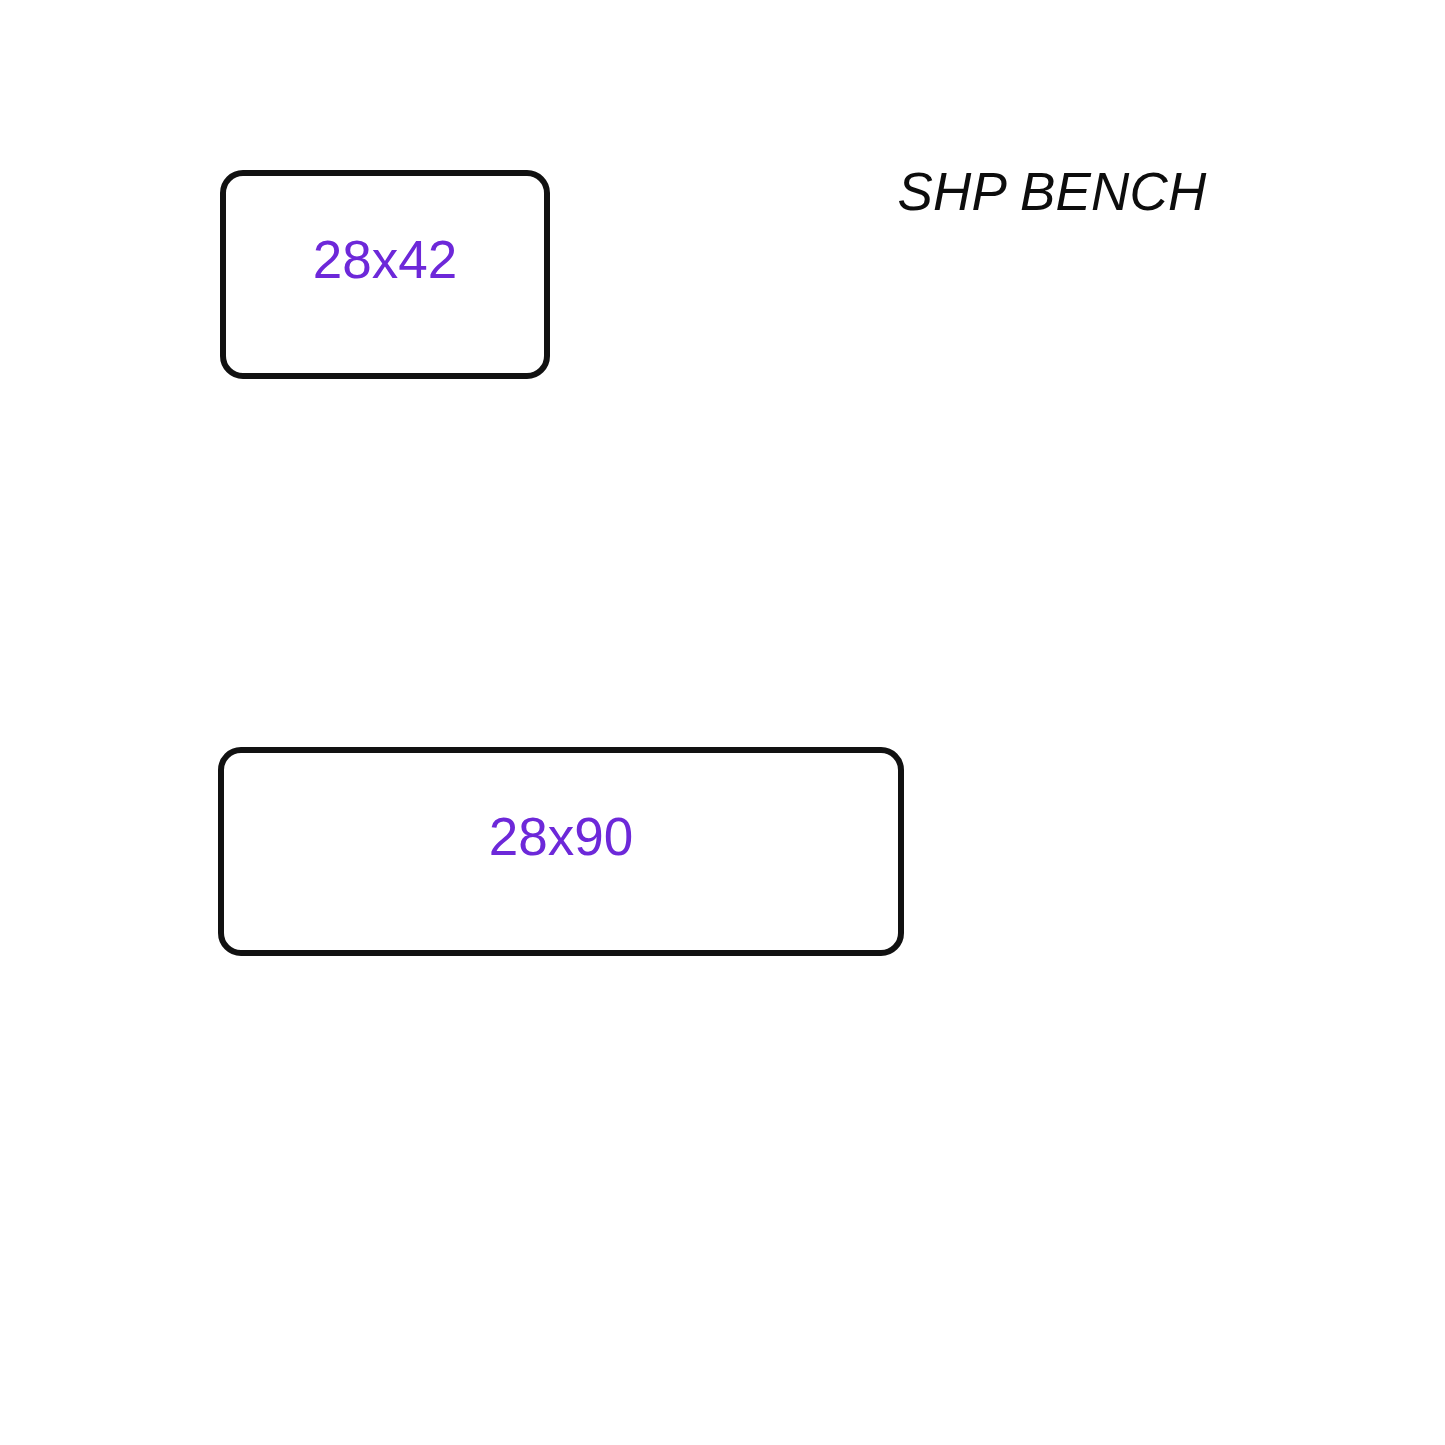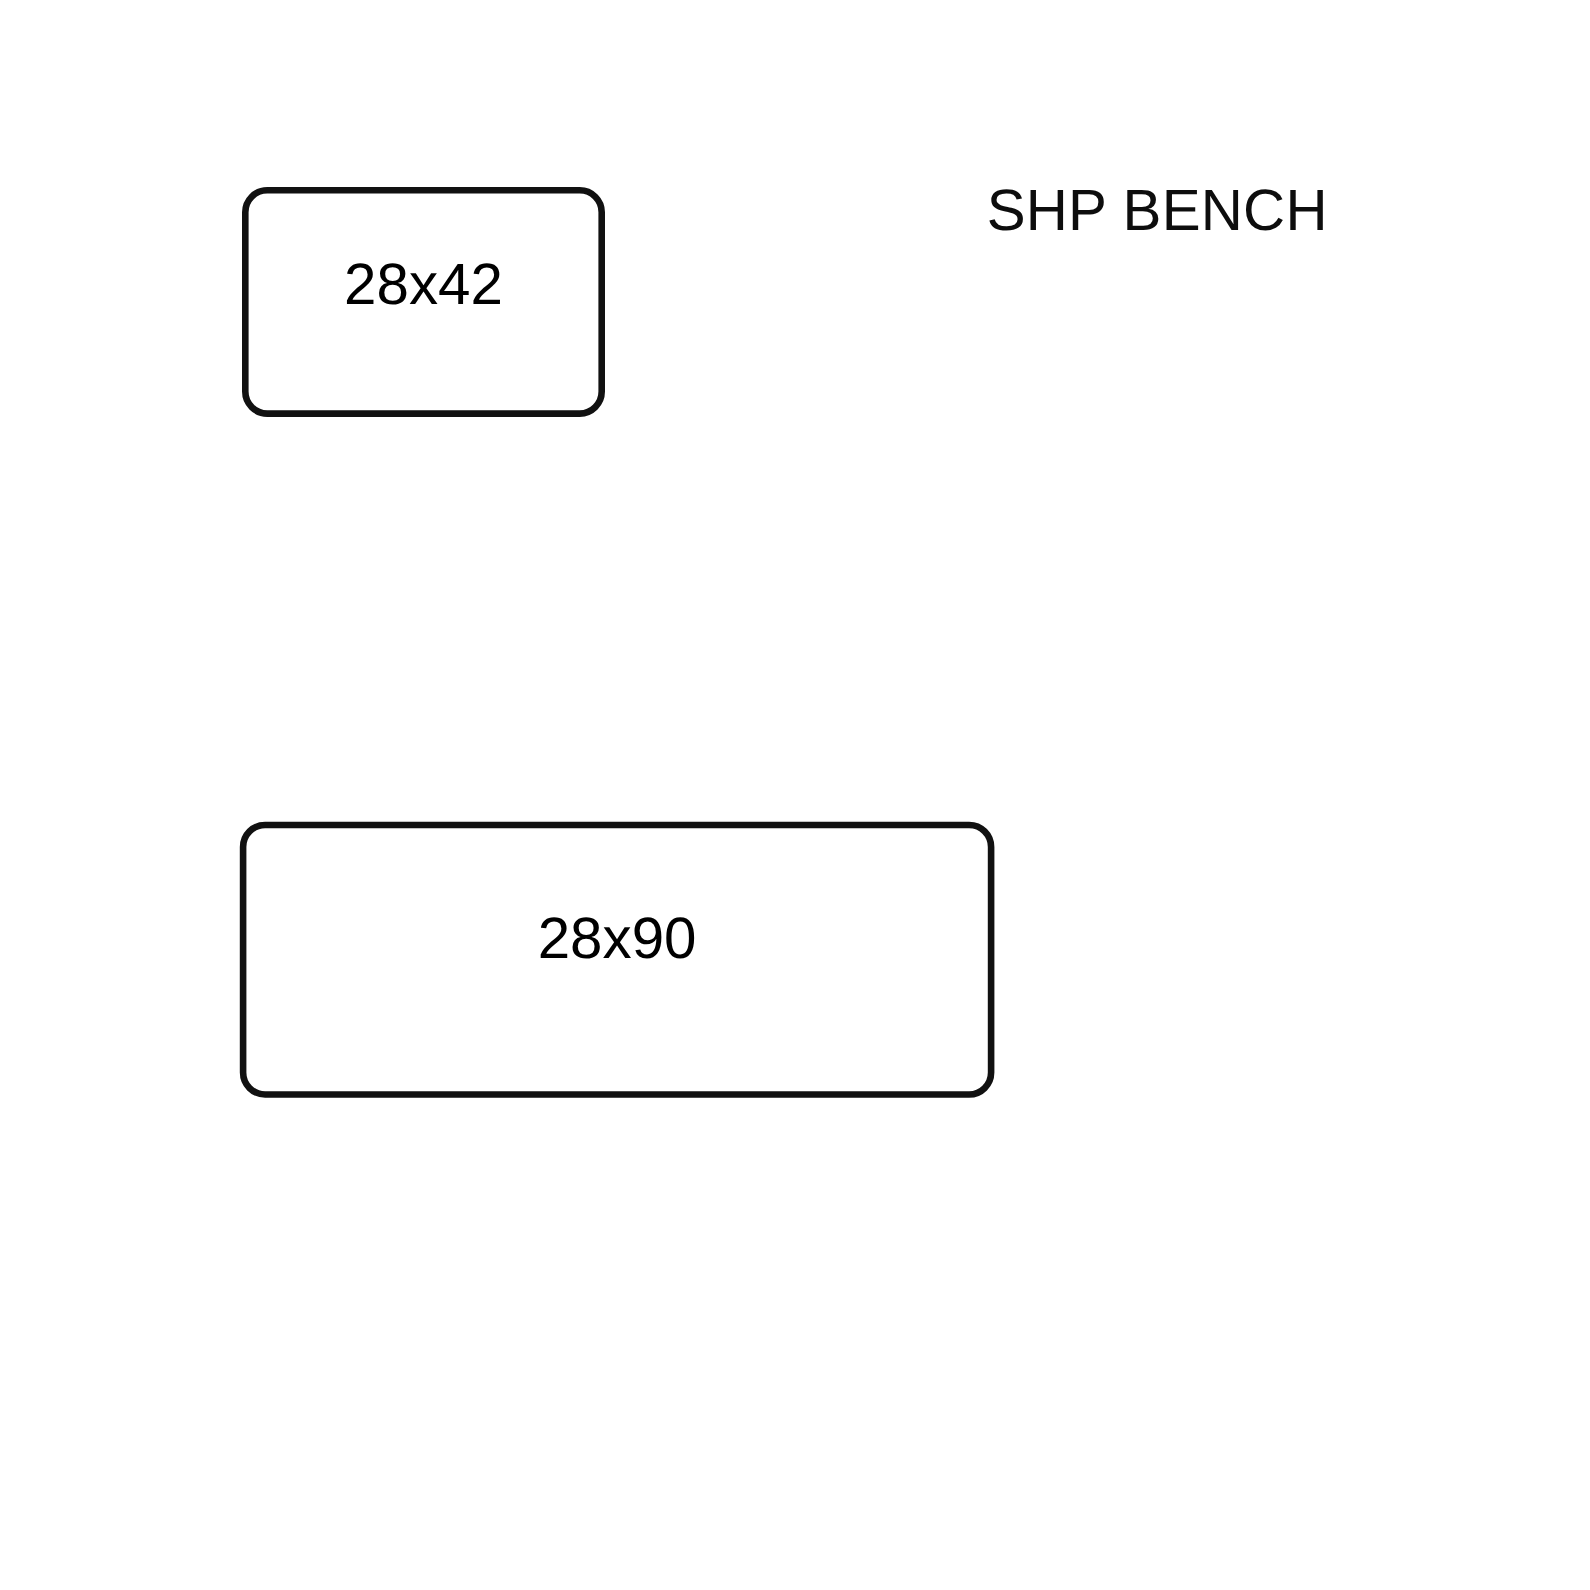--- a/index.html
+++ b/index.html
@@ -48,40 +48,40 @@
   }
   .board-label {
     position: absolute;
     left: 0;
     right: 0;
     text-align: center;
     font-family: "Liberation Sans", sans-serif;
     font-weight: 400;
     font-size: 53px;
     line-height: 53px;
-    color: #000000;
+    color: #6d28d9;
     white-space: nowrap;
     user-select: none;
   }
 
   
   .board .board-label { top: 42%; transform: translateY(-50%); }
 </style>
 </head>
 <body>
 
 <div id="canvas">
 
-  <div class="title-block" style="left: 832px; top: 152px; width: 440px;">
+  <div class="title-block" style="left: 832px; top: 152px; width: 440px; font-style: italic;">
     <span class="title-line">SHP BENCH</span>
   </div>
 
   <div class="board" style="left: 220px; top: 170px; width: 330px; height: 209px;">
     <span class="board-label">28x42</span>
   </div>
 
 
-  <div class="board" style="left: 218px; top: 747px; width: 686px; height: 251px;">
+  <div class="board" style="left: 218px; top: 747px; width: 686px; height: 209px;">
     <span class="board-label">28x90</span>
   </div>
 
 
 </div>
 
 </body></html>

